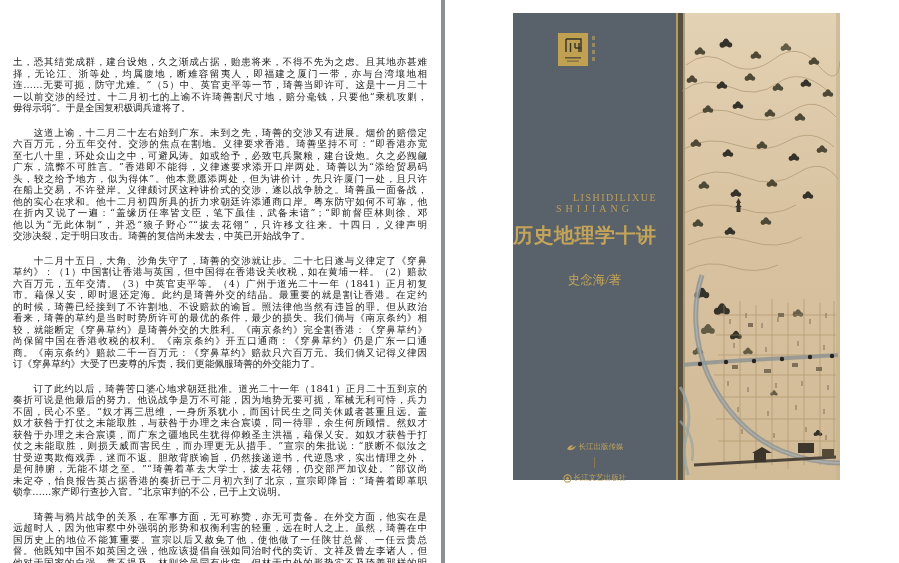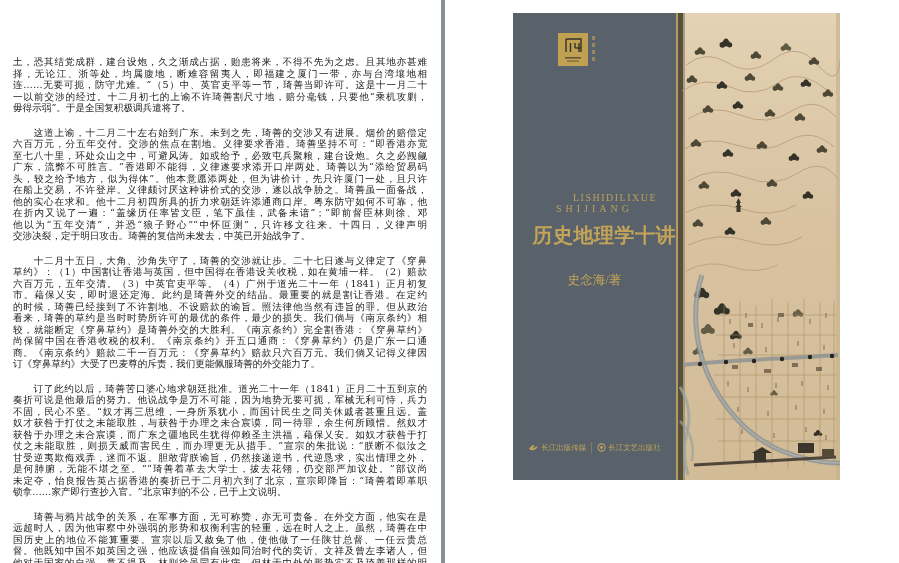--- a/index.html
+++ b/index.html
@@ -26,29 +26,29 @@
 
   .series-logo{position:absolute;left:45px;top:20px;width:30px;height:33px;}
   .side-marks{position:absolute;left:79px;top:23px;width:4px;display:flex;flex-direction:column;gap:3px;}
   .side-marks i{display:block;width:3px;height:4px;background:#a8925a;opacity:.8;}
 
   .pinyin{position:absolute;left:0;top:179px;width:163px;text-align:center;color:#bb9f5c;
           font-family:"Liberation Serif",serif;font-size:10px;line-height:11px;}
   .pinyin .l1{letter-spacing:1.5px;padding-left:41px;}
   .pinyin .l2{letter-spacing:4px;font-family:Liberation Serif, serif;}
 
-  .cover-title{position:absolute;left:0;top:209px;width:163px;text-align:right;color:#c4a458;
+  .cover-title{position:absolute;left:0;top:209px;width:163px;text-align:left;color:#c4a458;
                font-family:"Liberation Serif",serif;font-weight:bold;font-size:20px;
                letter-spacing:.5px;line-height:26px;}
   .cover-author{position:absolute;left:0;top:259px;width:163px;text-align:center;color:#c4a458;
                 font-family:"Liberation Serif",serif;font-size:12.5px;}
 
   .publishers{position:absolute;left:0;top:429px;width:163px;display:flex;justify-content:center;
               align-items:center;gap:5px;color:#bda15c;font-size:7.5px;
-              font-family:"Liberation Serif",serif;white-space:nowrap;}
+              font-family:"Liberation Serif",serif;white-space:nowrap;flex-direction:column;}
   .pub-sep{width:1px;height:11px;background:#8a7a4e;}
   .pub-item{display:flex;align-items:center;gap:2px;}
 </style>
 </head>
 <body>
 
 <div class="text-page">
     <div class="para">
       <div class="line">土，恐其结党成群，建台设炮，久之渐成占据，贻患将来，不得不先为之虑。且其地亦甚难</div>
       <div class="line">择，无论江、浙等处，均属腹地，断难容留夷人，即福建之厦门一带，亦与台湾壤地相</div>
@@ -58,21 +58,21 @@
     </div>
     <div class="para">
       <div class="line">　　这道上谕，十二月二十左右始到广东。未到之先，琦善的交涉又有进展。烟价的赔偿定</div>
       <div class="line">六百万元，分五年交付。交涉的焦点在割地。义律要求香港。琦善坚持不可：“即香港亦宽</div>
       <div class="line">至七八十里，环处众山之中，可避风涛。如或给予，必致屯兵聚粮，建台设炮。久之必觊觎</div>
       <div class="line">广东，流弊不可胜言。”香港即不能得，义律遂要求添开口岸两处。琦善以为“添给贸易码</div>
       <div class="line">头，较之给予地方，似为得体”。他本意愿添两处，但为讲价计，先只许厦门一处，且只许</div>
       <div class="line">在船上交易，不许登岸。义律颇讨厌这种讲价式的交涉，遂以战争胁之。琦善虽一面备战，</div>
       <div class="line">他的实心在求和。他十二月初四所具的折力求朝廷许添通商口岸。粤东防守如何不可靠，他</div>
       <div class="line">在折内又说了一遍：“盖缘历任率皆文臣，笔下虽佳，武备未谙”；“即前督臣林则徐、邓</div>
-      <div class="line">他以为“五年交清”，并恐“狼子野心”“中怀叵测”，只许移文往来。十四日，义律声明</div>
+      <div class="line">他以为“无此体制”，并恐“狼子野心”“拔去花翎”，只许移文往来。十四日，义律声明</div>
       <div class="line last">交涉决裂，定于明日攻击。琦善的复信尚未发去，中英已开始战争了。</div>
     </div>
     <div class="para">
       <div class="line">　　十二月十五日，大角、沙角失守了，琦善的交涉就让步。二十七日遂与义律定了《穿鼻</div>
       <div class="line">草约》：（1）中国割让香港与英国，但中国得在香港设关收税，如在黄埔一样。（2）赔款</div>
       <div class="line">六百万元，五年交清。（3）中英官吏平等。（4）广州于道光二十一年（1841）正月初复</div>
       <div class="line">市。藉保乂安，即时退还定海。此约是琦善外交的结晶。最重要的就是割让香港。在定约</div>
       <div class="line">的时候，琦善已经接到了不许割地、不设赔款的谕旨。照法律他当然有违旨的罪。但从政治</div>
       <div class="line">看来，琦善的草约是当时时势所许可的最优的条件，最少的损失。我们倘与《南京条约》相</div>
       <div class="line">较，就能断定《穿鼻草约》是琦善外交的大胜利。《南京条约》完全割香港：《穿鼻草约》</div>

